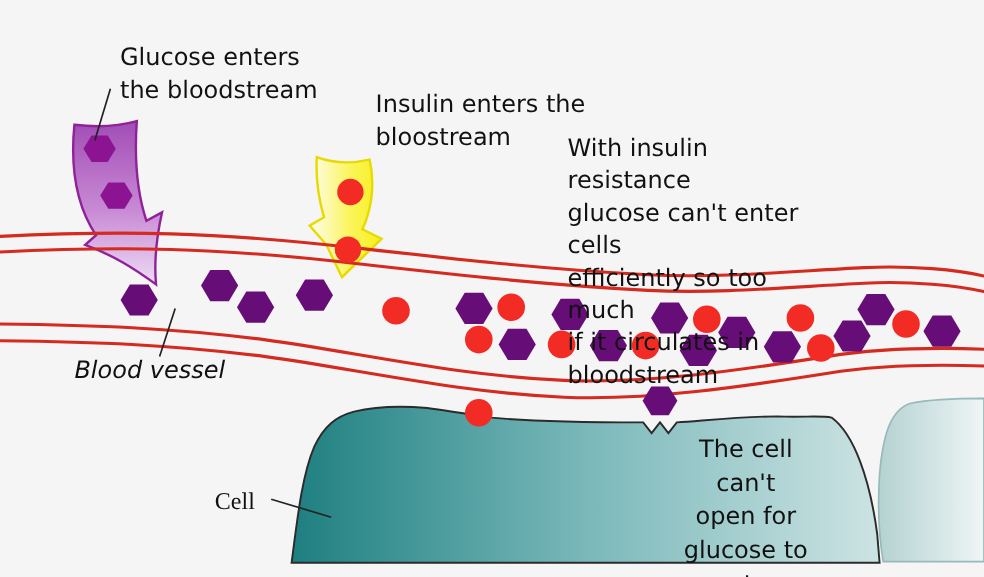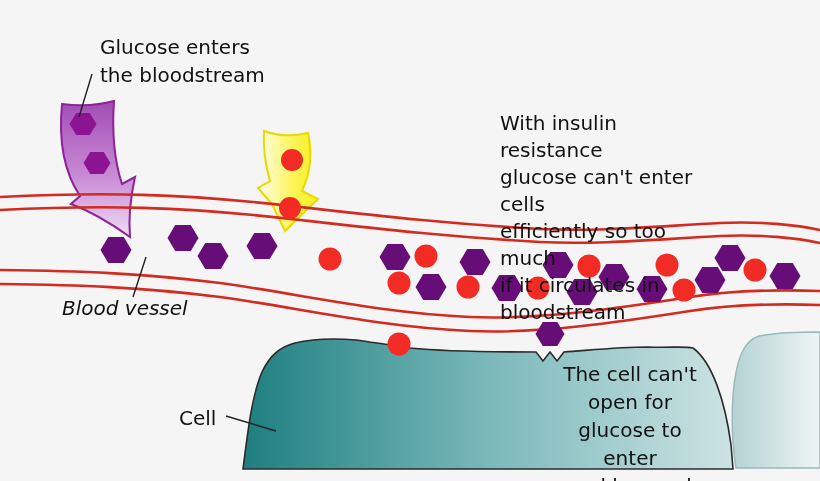--- a/index.html
+++ b/index.html
@@ -1,31 +1,31 @@
 <!DOCTYPE html>
 <html><head>
 <meta charset="utf-8">
 <style>
   html,body{margin:0;padding:0;}
   body{
     width:820px;height:481px;position:relative;overflow:hidden;
     background:#f6f5f5;
     font-family:"DejaVu Sans", sans-serif;
   }
-  #stage{position:absolute;left:0;top:0;width:688px;height:481px;padding-left:17px;}
+  #stage{position:absolute;left:0;top:0;width:688px;height:481px;}
   svg{position:absolute;left:0;top:0;}
   .label{
     position:absolute;
     color:#111;
     font-size:20px;
     line-height:28px;
     white-space:pre-line;
     letter-spacing:0px;
   }
-  .label.tight{line-height:27px;margin-left:27px;}
+  .label.tight{line-height:27px;}
 </style>
 </head>
 <body>
 
 <div id="stage">
 
   <svg width="820" height="481" viewBox="0 0 820 481">
     <defs>
       <linearGradient id="arrowGrad" x1="0" y1="100" x2="0" y2="237" gradientUnits="userSpaceOnUse">
         <stop offset="0" stop-color="#a14cb5"></stop>
@@ -114,28 +114,30 @@
     <g stroke="#222" stroke-width="1.4">
       <line x1="92" y1="74" x2="79" y2="117"></line>
       <line x1="146" y1="257" x2="133" y2="297"></line>
       <line x1="226" y1="416" x2="276" y2="431"></line>
     </g>
   </svg>
 
   <div class="label" style="left:100px;top:33px;">Glucose enters
 the bloodstream</div>
 
+  <div class="label" style="left:313px;top:72px;">Insulin enters the
+bloostream</div>
 
   <div class="label tight" style="left:473px;top:110px;">With insulin resistance
 glucose can't enter cells
 efficiently so too much
 if it circulates in bloodstream</div>
 
   <div class="label" style="left:62px;top:294px;font-style:italic;">Blood vessel</div>
 
-  <div class="label" style="left:179px;top:404px;">Cell</div>
+  <div class="label" style="left:179px;top:404px;font-family:Liberation Serif, serif;">Cell</div>
 
 
   <div class="label" style="left:555px;top:360px;text-align:center;">The cell can't
 open for
 glucose to enter
 and be used for fuel</div>
 </div>
 
 </body></html>

